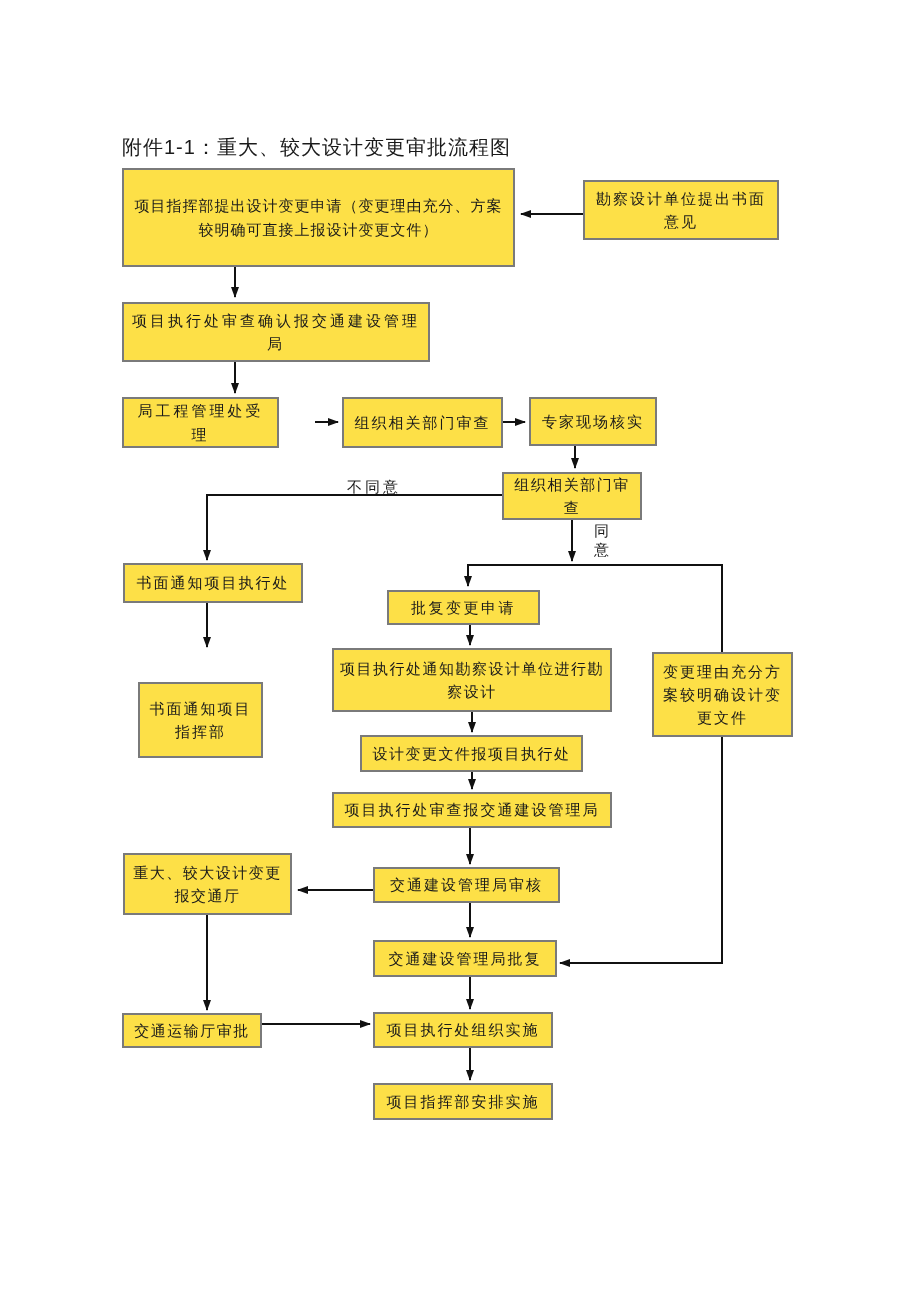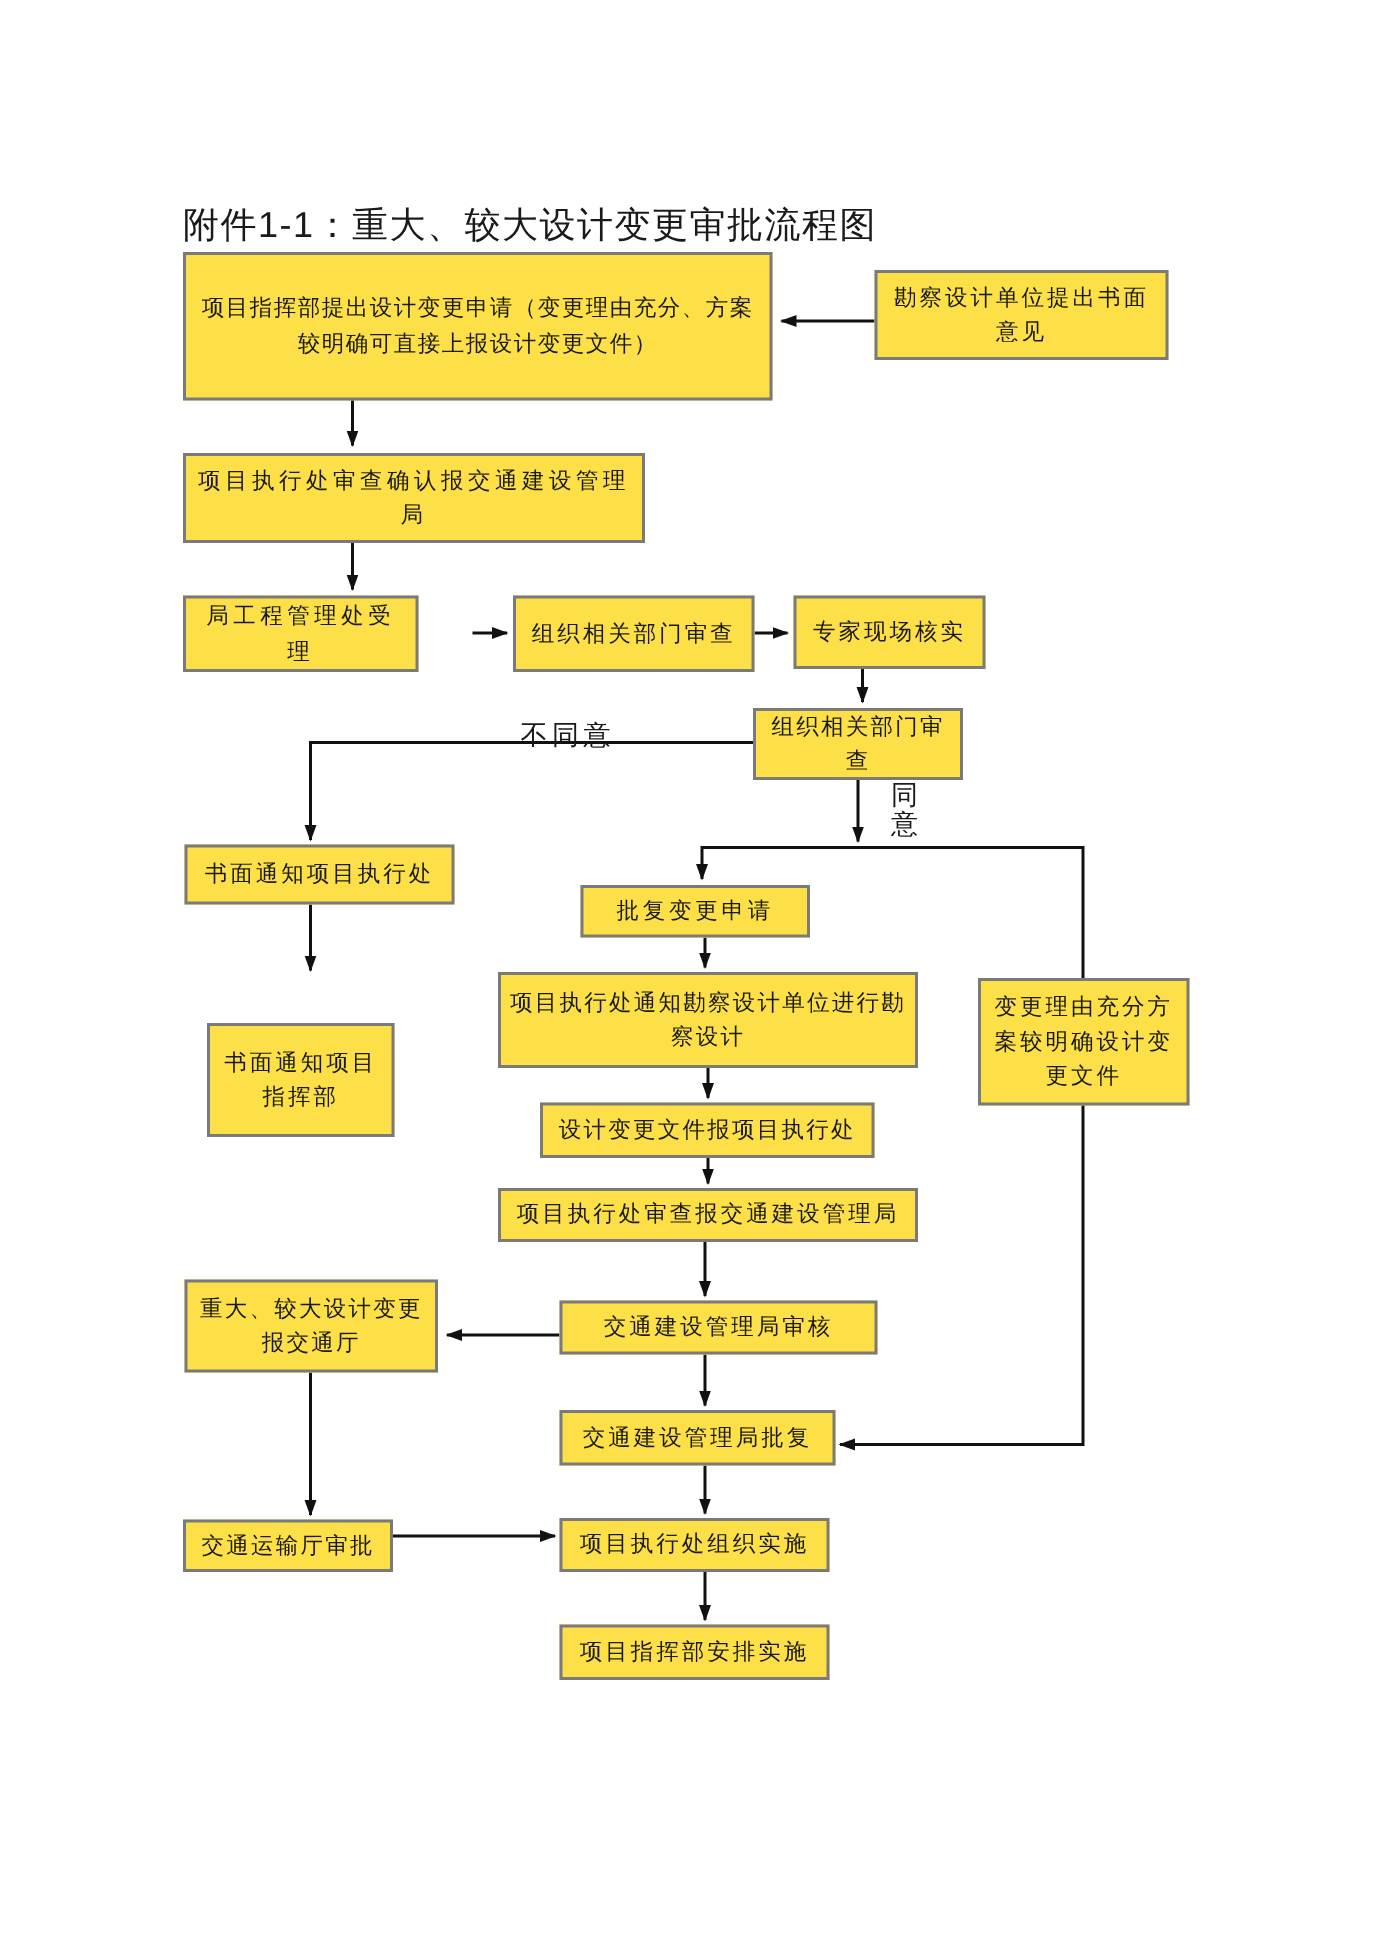--- a/index.html
+++ b/index.html
@@ -13,21 +13,21 @@
     height: 1301px;
     background: #ffffff;
     font-family: "Liberation Sans", "DejaVu Sans", sans-serif;
     color: #1a1a1a;
     overflow: hidden;
   }
   .doc-title {
     position: absolute;
     left: 122px;
     top: 134px;
-    font-size: 24px;
+    font-size: 20px;
     letter-spacing: 1px;
     color: #1a1a1a;
     white-space: nowrap;
   }
   .overlay {
     position: absolute;
     left: 0;
     top: 0;
     width: 920px;
     height: 1301px;
@@ -45,21 +45,21 @@
     text-align: center;
     font-size: 15px;
     line-height: 1.55;
     letter-spacing: 3px;
     color: #1a1a1a;
     padding: 2px 6px;
   }
   .edge-label {
     position: absolute;
     z-index: 3;
-    font-size: 18px;
+    font-size: 15px;
     color: #1a1a1a;
     letter-spacing: 3px;
     white-space: nowrap;
   }
   .lbl-disagree { left: 347px; top: 478px; }
   .lbl-agree {
     left: 594px;
     top: 521px;
     width: 17px;
     white-space: normal;
@@ -76,21 +76,21 @@
   .b-review         { left: 342px; top: 397px;  width: 161px; height: 51px; letter-spacing: 2px; }
   .b-expert         { left: 529px; top: 397px;  width: 128px; height: 49px; letter-spacing: 2px; }
   .b-meeting        { left: 502px; top: 472px;  width: 140px; height: 48px; letter-spacing: 1.5px; }
   .b-notify-exec    { left: 123px; top: 563px;  width: 180px; height: 40px; letter-spacing: 2px; }
   .b-notify-hq      { left: 138px; top: 682px;  width: 125px; height: 76px; letter-spacing: 2px; }
   .b-approve-req    { left: 387px; top: 590px;  width: 153px; height: 35px; letter-spacing: 2.5px; }
   .b-notify-survey  { left: 332px; top: 648px;  width: 280px; height: 64px; letter-spacing: 1.5px; }
   .b-reason         { left: 652px; top: 652px;  width: 141px; height: 85px; letter-spacing: 2px; }
   .b-file-exec      { left: 360px; top: 735px;  width: 223px; height: 37px; letter-spacing: 1.5px; }
   .b-exec-review    { left: 332px; top: 792px;  width: 280px; height: 36px; letter-spacing: 2px; }
-  .b-bureau-review  { left: 373px; top: 867px;  width: 212px; height: 36px; letter-spacing: 2px; }
+  .b-bureau-review  { left: 373px; top: 867px;  width: 187px; height: 36px; letter-spacing: 2px; }
   .b-major-report   { left: 123px; top: 853px;  width: 169px; height: 62px; letter-spacing: 1.5px; }
   .b-bureau-approve { left: 373px; top: 940px;  width: 184px; height: 37px; letter-spacing: 2px; }
   .b-dept-approve   { left: 122px; top: 1013px; width: 140px; height: 35px; letter-spacing: 1.5px; }
   .b-exec-impl      { left: 373px; top: 1012px; width: 180px; height: 36px; letter-spacing: 2px; }
   .b-hq-impl        { left: 373px; top: 1083px; width: 180px; height: 37px; letter-spacing: 2px; }
 </style>
 </head>
 <body>
 
 <div class="page">

